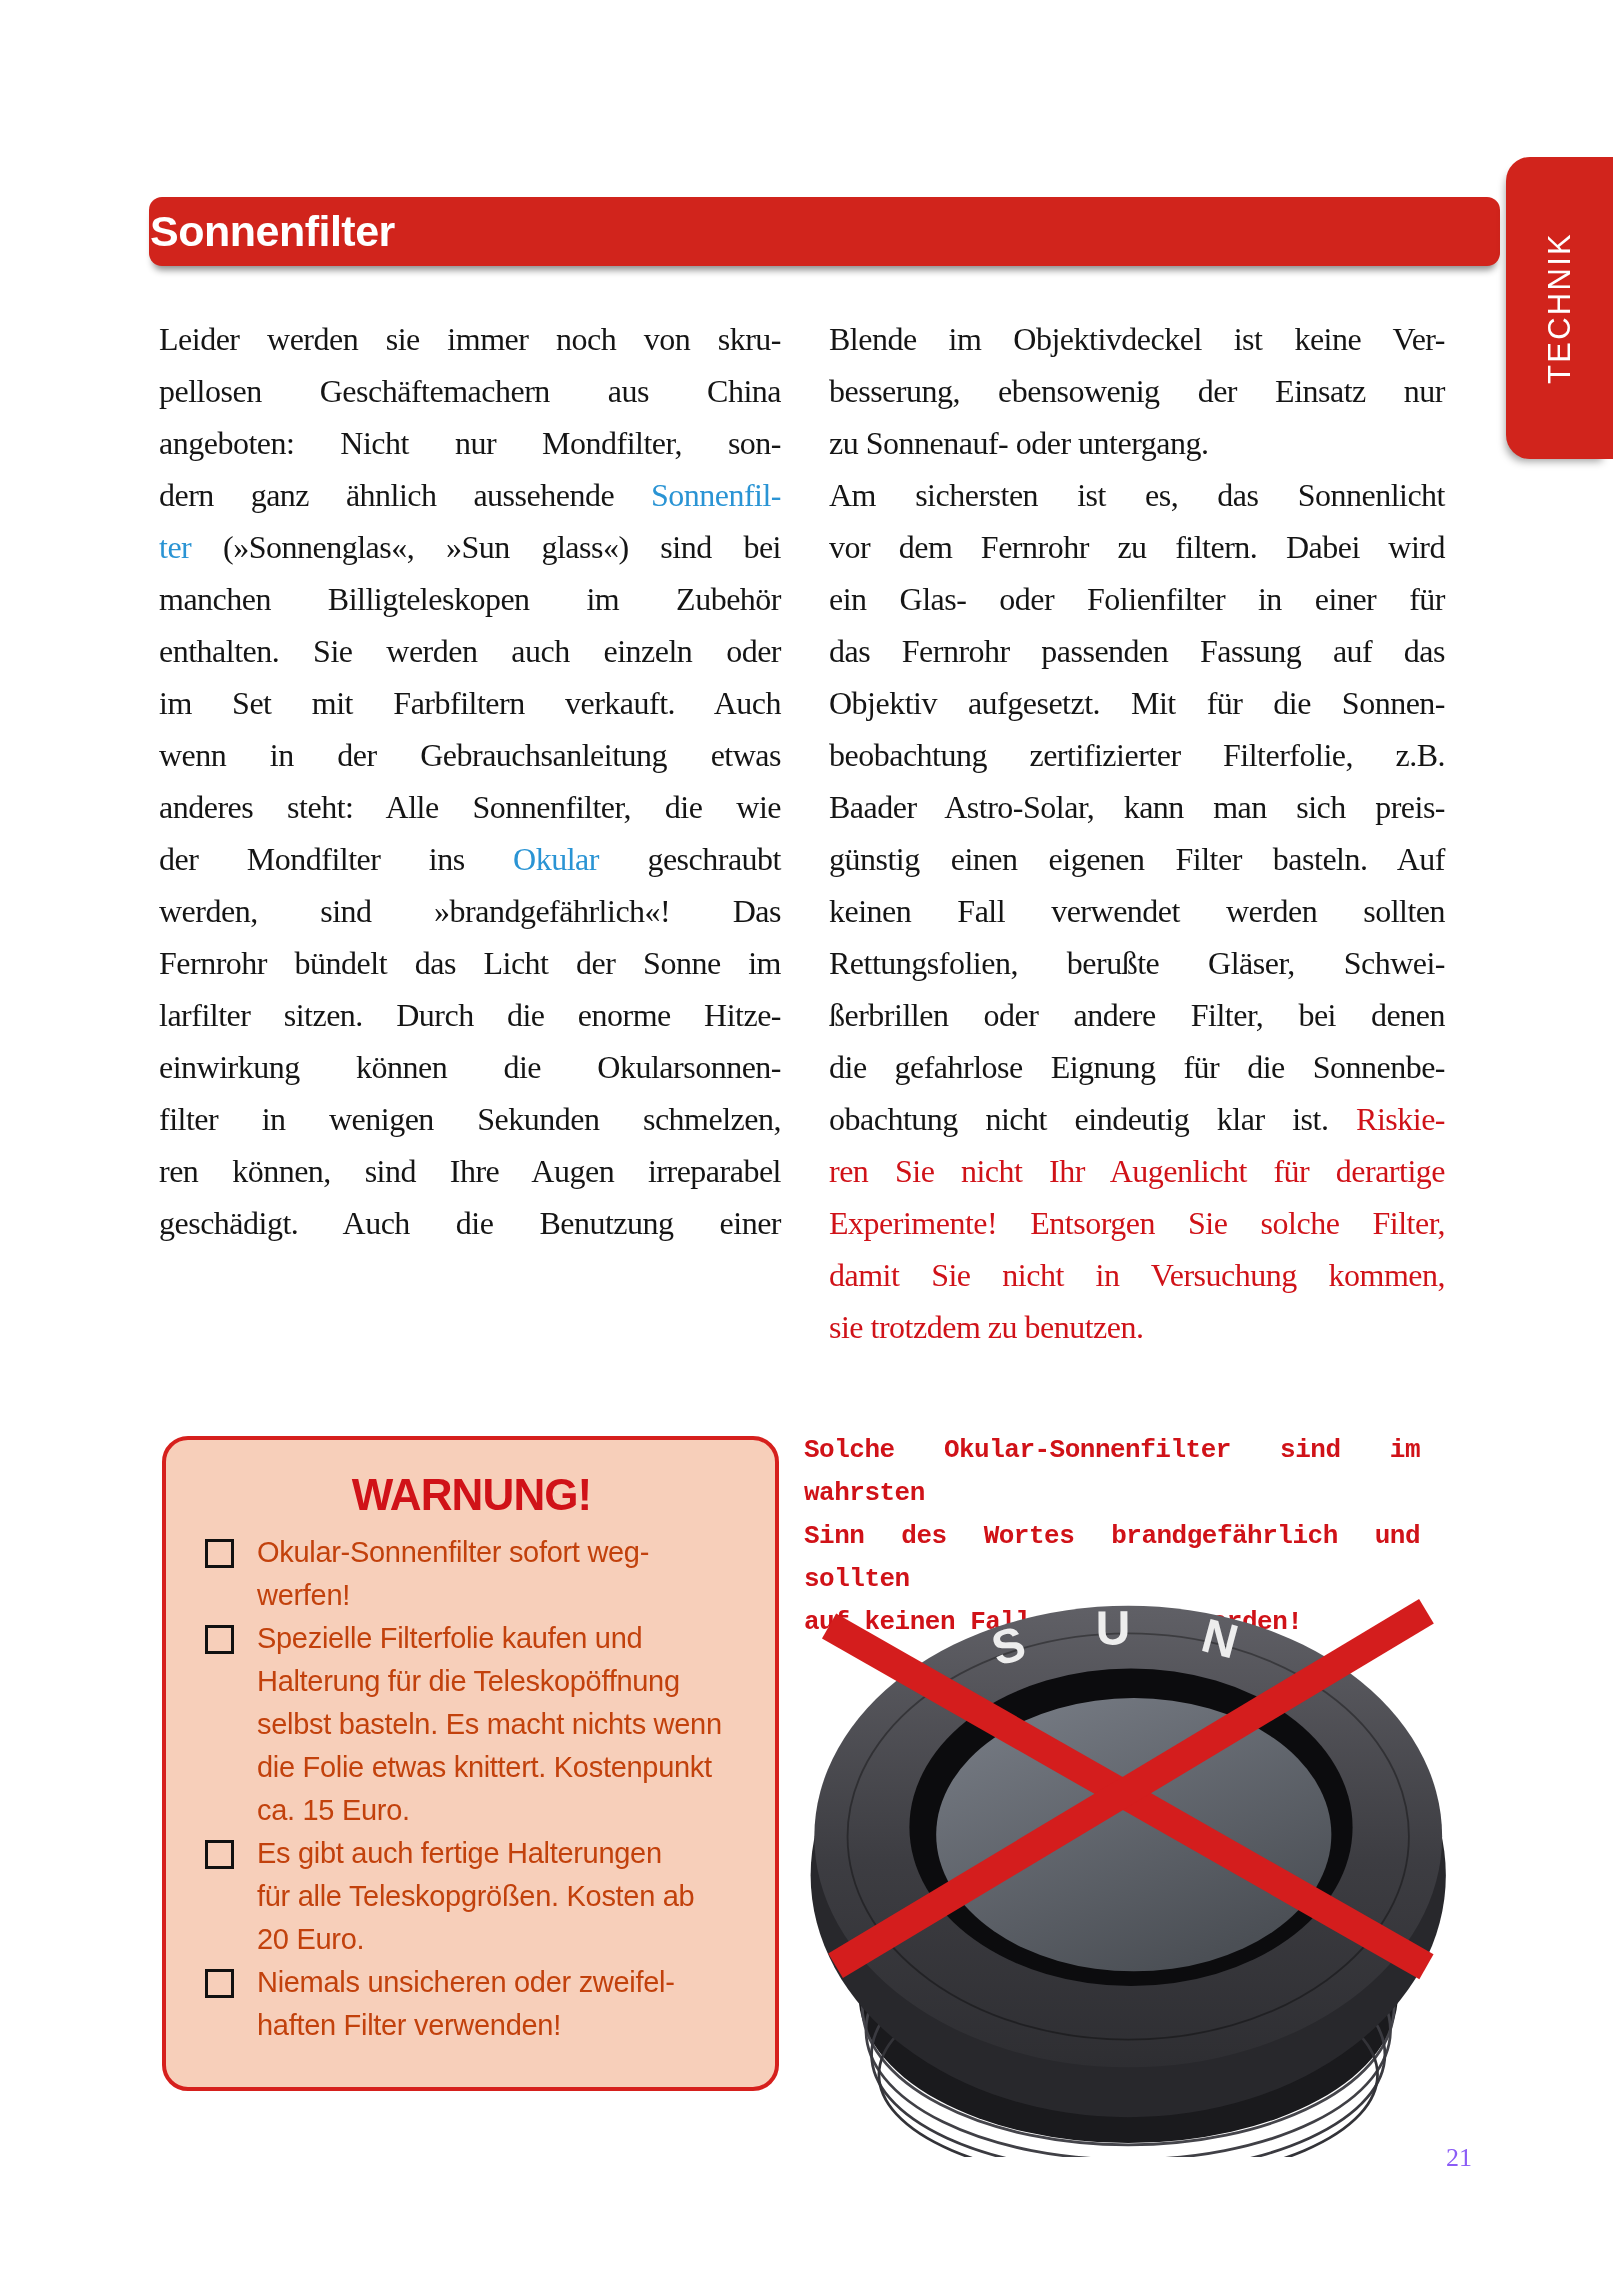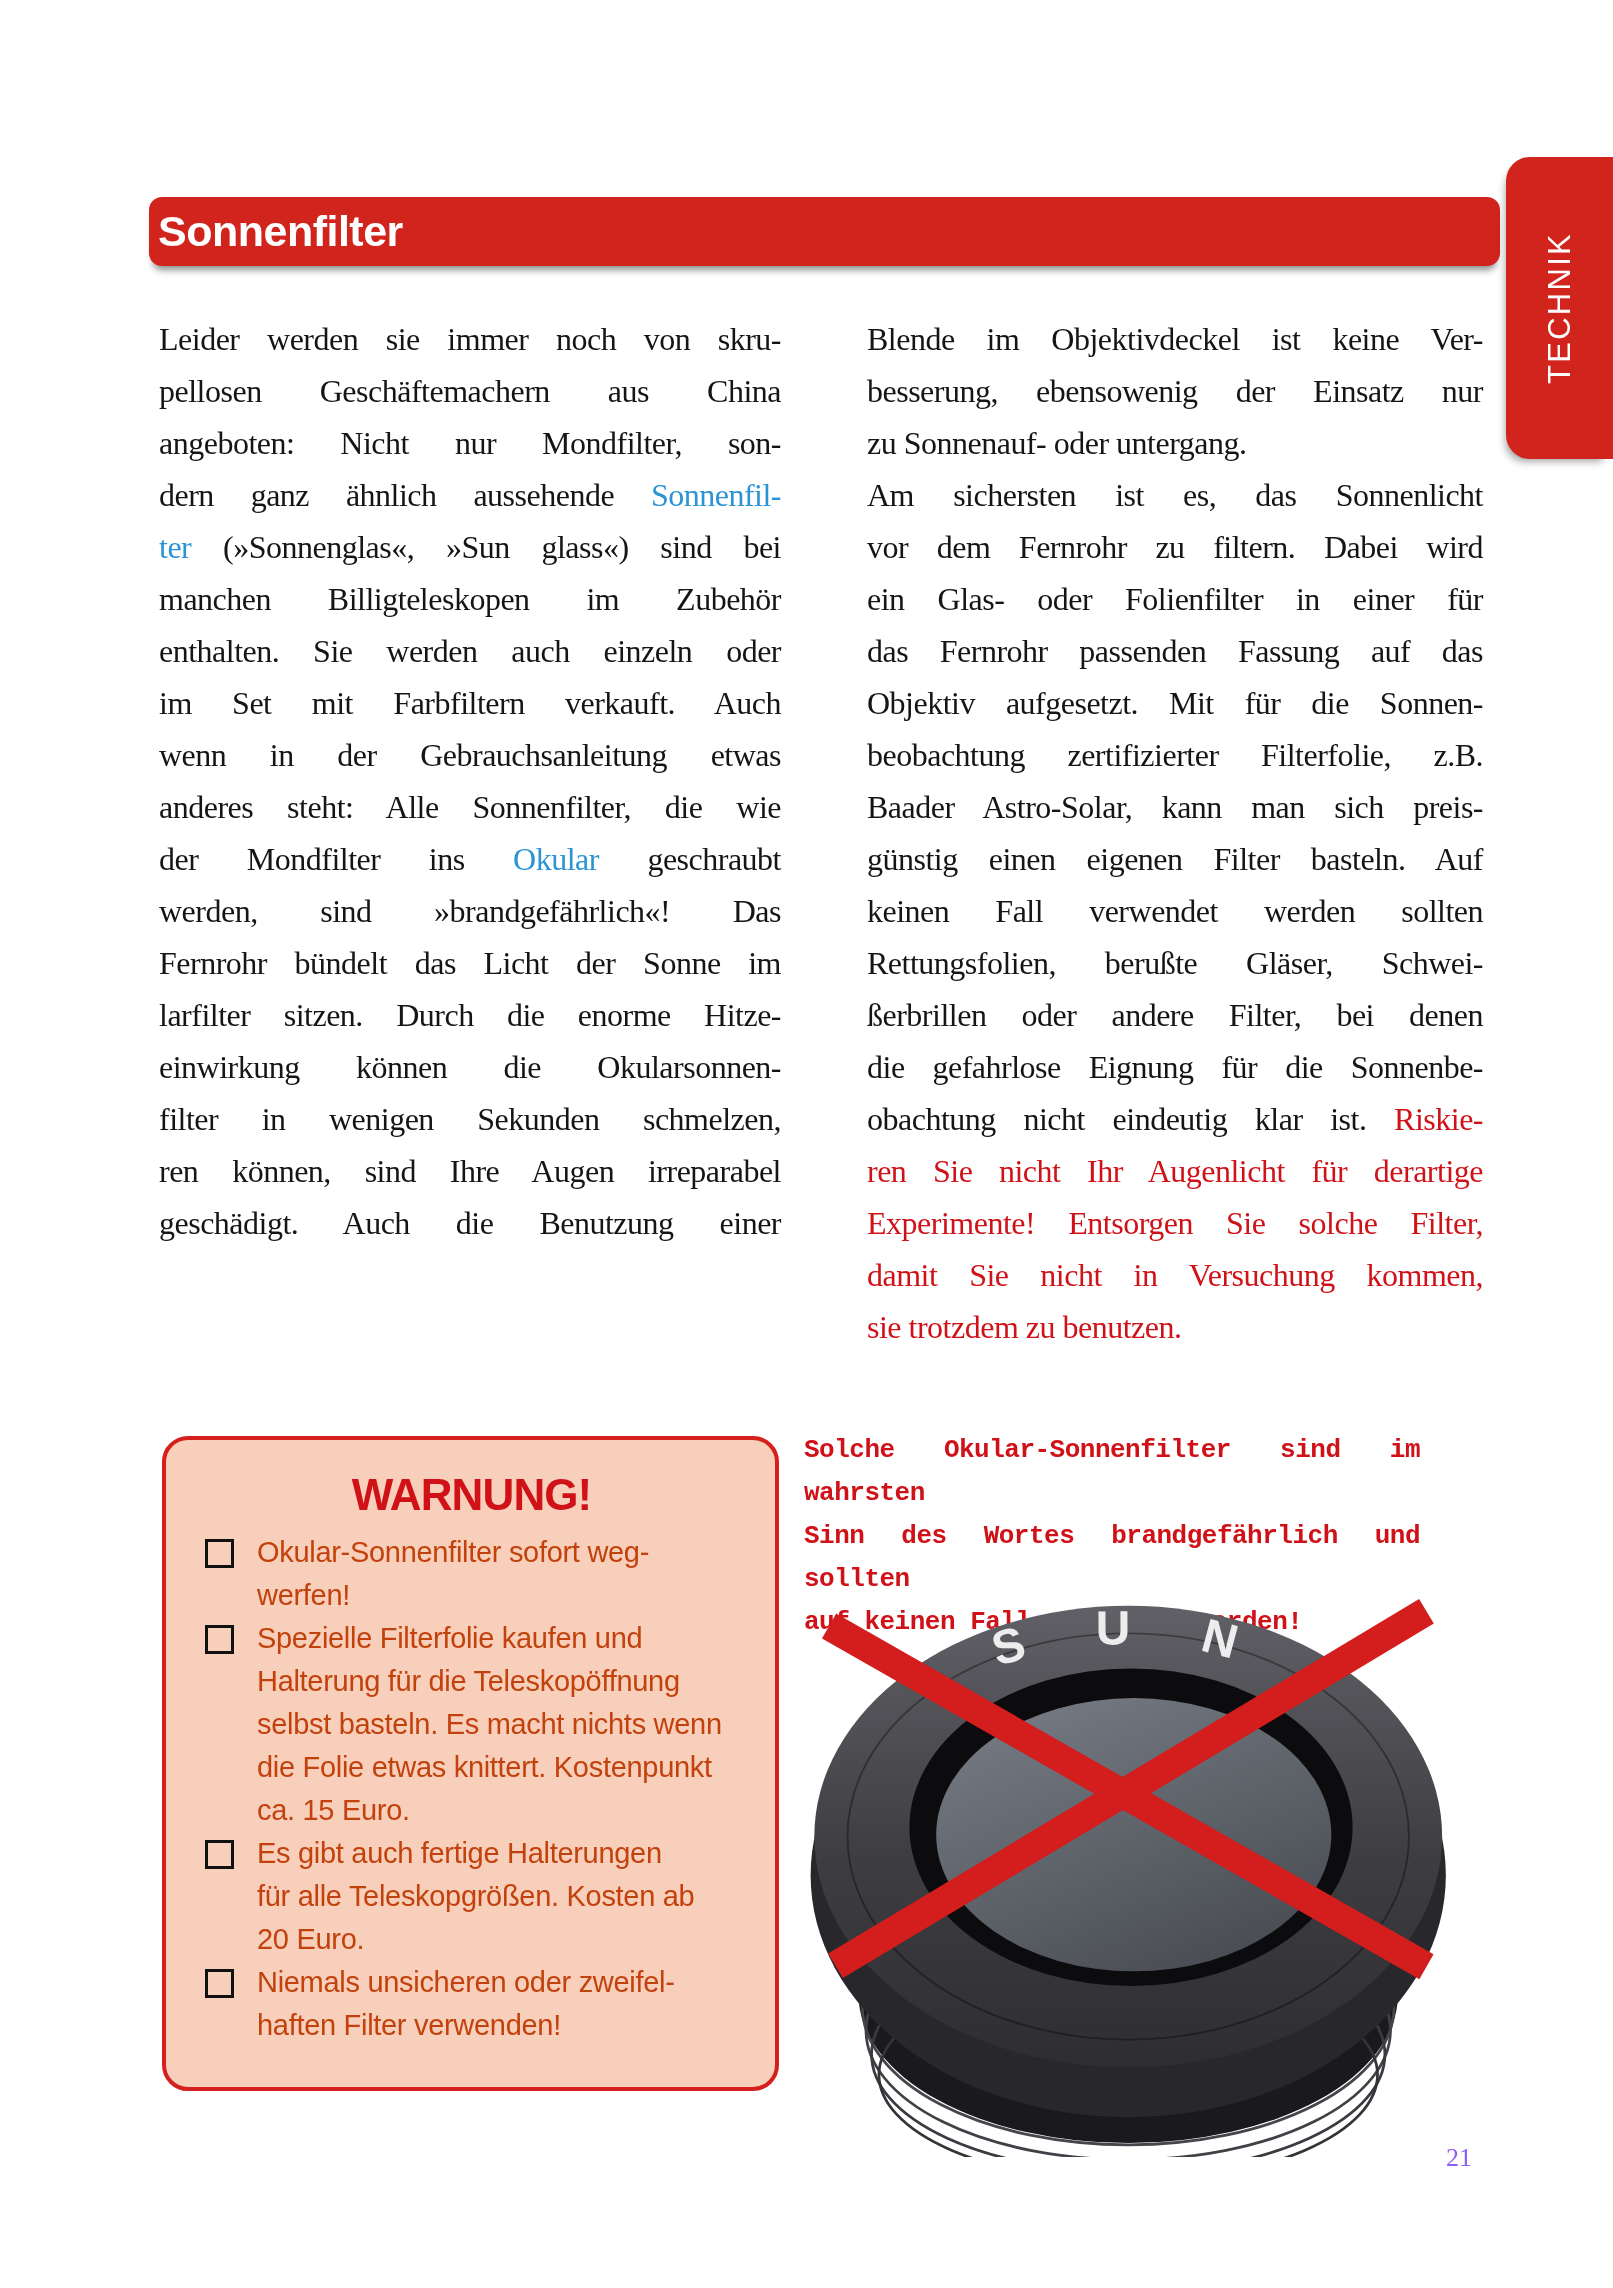--- a/index.html
+++ b/index.html
@@ -21,21 +21,21 @@
   
   #hbar{
     position:absolute;left:149px;top:197px;width:1351px;height:69px;
     background:var(--red);
     border-radius:13px;
     box-shadow:0 8.3px 7.4px -4.6px rgba(0,0,0,.45);
   }
   #htitle{
     font-family:"Liberation Sans", sans-serif;
     font-weight:bold;font-size:43px;line-height:69px;
-    color:#fff;padding-left:9px;letter-spacing:-0.5px;
+    color:#fff;padding-left:1px;letter-spacing:-0.5px;
     margin:0;
   }
   
   #tab{
     position:absolute;left:1506px;top:157px;width:107px;height:302px;
     background:var(--red);
     border-radius:24px 0 0 24px;
     box-shadow:-5.5px 7.4px 8.3px -5.5px rgba(0,0,0,.4);
   }
   #tab-label{
@@ -45,21 +45,21 @@
     font-size:31px;color:#fff;letter-spacing:2.3px;white-space:nowrap;
   }
   
   .col{
     position:absolute;top:313px;
     font-size:32px;line-height:52px;
     letter-spacing:-0.5px;
     color:var(--ink);
   }
   #col-left{left:159px;width:622px;}
-  #col-right{left:829px;width:616px;margin-left:38px;}
+  #col-right{left:829px;width:616px;}
   .bline{text-align:justify;text-align-last:justify;}
   .bline.pend{text-align-last:left;}
   .c-blue{color:var(--blue);}
   .c-red{color:var(--redtext);}
   
   #warnbox{
     position:absolute;left:162px;top:1436px;width:617px;height:655px;
     box-sizing:border-box;
     background:var(--boxfill);
     border:4.6px solid var(--boxborder);

